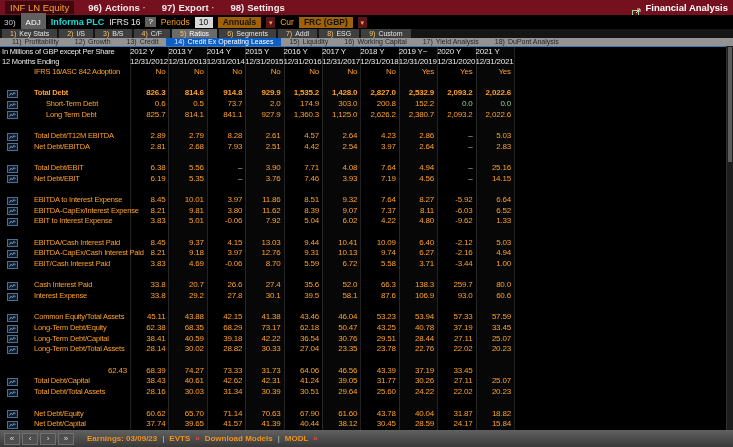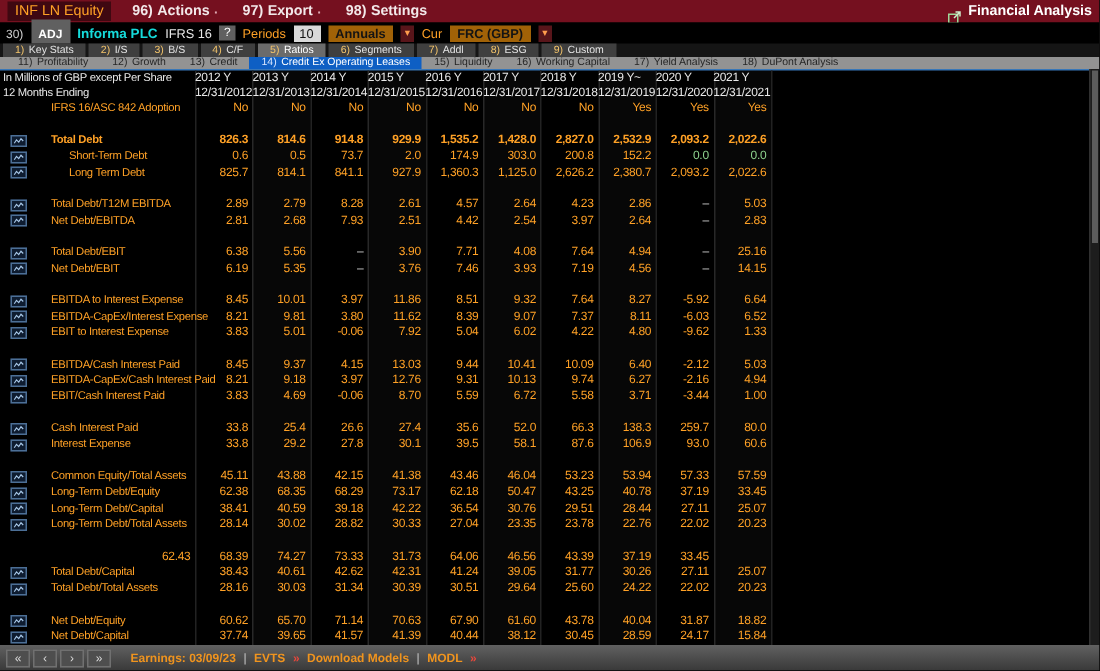--- a/index.html
+++ b/index.html
@@ -14,21 +14,21 @@
   .menus{display:flex;gap:16px;margin-left:8px}
   .menu-item{color:#f3e9ea;font-size:9.5px;font-weight:bold;display:flex;gap:3px;align-items:center;cursor:default}
   .m-dot{color:#dfaab3;font-size:9px}
   .tb-right{margin-left:auto;display:flex;align-items:center;gap:4px}
   .fa-title{color:#ffffff;font-size:9.5px;font-weight:bold}
 
   
   .toolbar{position:absolute;top:15px;left:0;width:100%;height:14px;background:#000;
            display:flex;align-items:center;box-sizing:border-box;padding:0 4px;gap:5px;font-size:8.5px}
   .field-num{color:#cfcfcf;font-size:8px}
-  .adj-btn{background:#606060;color:#fff;border:0;font-family:inherit;font-weight:bold;
+  .adj-btn{background:#606060;color:#fff;border:0;font-family:inherit;font-weight:normal;
            font-size:8px;height:18px;line-height:11px;padding:0 5px}
   .company{color:#16dbdb;font-weight:bold;font-size:9px}
   .standard{color:#e8e8e8}
   .help-box{background:#606060;color:#fff;padding:0 3px;height:10px;line-height:10px;font-size:8px}
   .lbl-amber{color:#ffa126}
   .input-box{background:#d9d9d9;color:#111;padding:0 4px;height:11px;line-height:11px;min-width:10px}
   .dropdown{background:#a16207;color:#141414;height:11px;line-height:11px;padding:0 5px;font-weight:bold}
   .dd-box{background:#58151a;color:#ff9d4d;width:9px;height:11px;line-height:11px;text-align:center;font-size:7px}
 
   
@@ -495,21 +495,21 @@
           <span class="cell-val">1.00</span>
         </div>
         <div class="spacer"></div>
         <div class="row grid">
           <span class="cell-label"><span class="row-icon">
               <svg viewBox="0 0 11 8">
                 <polyline points="1.5,6 3.5,3 5.5,5 7.5,2 9.5,4" fill="none" stroke="#a8c8e8" stroke-width="1"></polyline>
               </svg>
             </span>Cash Interest Paid</span>
           <span class="cell-val">33.8</span>
-          <span class="cell-val">25.4</span>
+          <span class="cell-val">20.7</span>
           <span class="cell-val">26.6</span>
           <span class="cell-val">27.4</span>
           <span class="cell-val">35.6</span>
           <span class="cell-val">52.0</span>
           <span class="cell-val">66.3</span>
           <span class="cell-val">138.3</span>
           <span class="cell-val">259.7</span>
           <span class="cell-val">80.0</span>
         </div>
         <div class="row grid">

